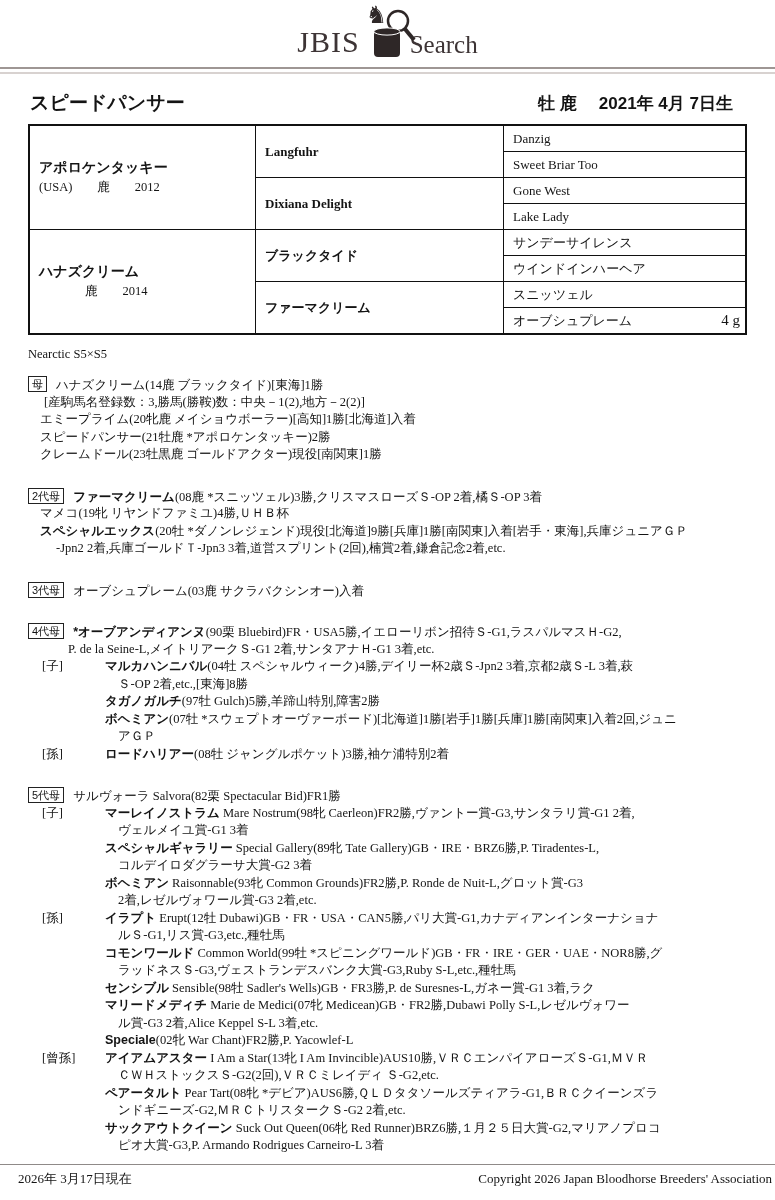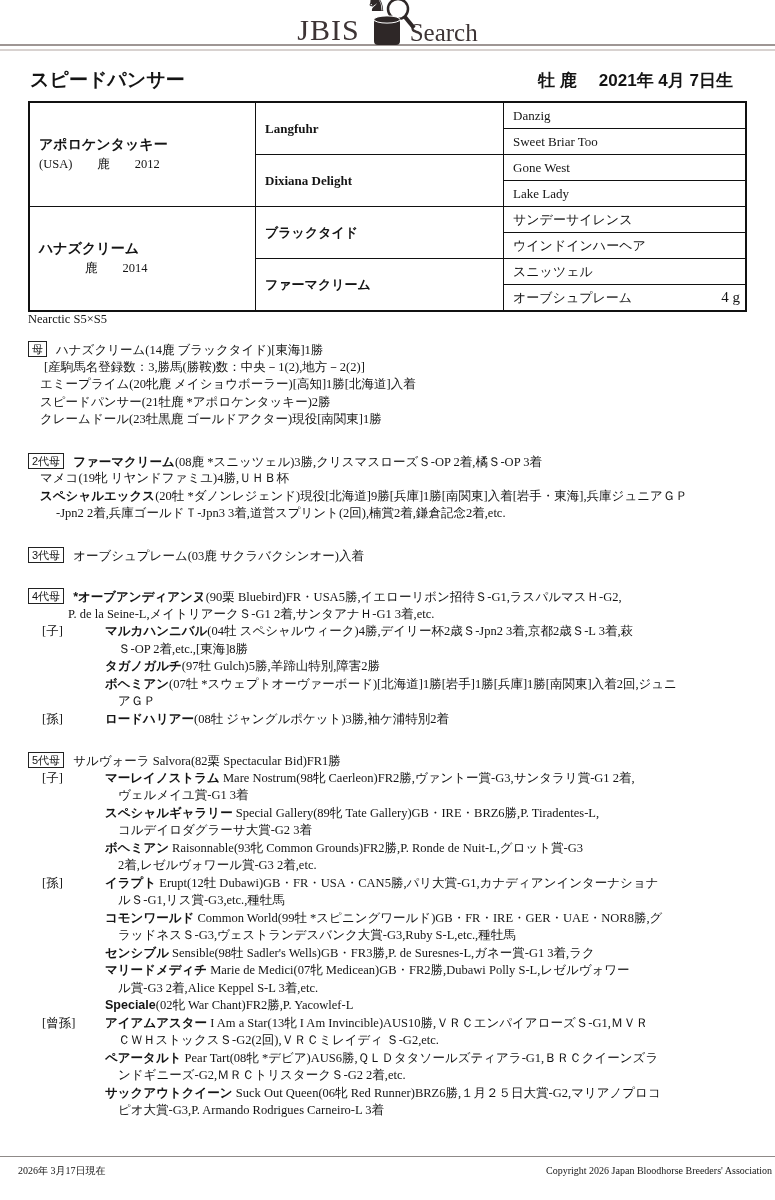--- a/index.html
+++ b/index.html
@@ -1,20 +1,20 @@
 <!DOCTYPE html>
 <html><head>
 <meta charset="utf-8">
 <style>
   html,body{margin:0;padding:0;background:#fff;}
   body{width:775px;height:1200px;position:relative;overflow:hidden;
        font-family:"Liberation Serif","DejaVu Serif",serif;color:#141414;}
   .wrap{padding:0 28px;}
   
-  .hdr{height:44px;display:flex;align-items:center;justify-content:center;}
+  .hdr{height:67px;display:flex;align-items:center;justify-content:center;}
   .logo{display:flex;align-items:flex-end;color:#3d3435;}
   .logo-jbis{font-size:30px;letter-spacing:1px;line-height:1;padding-bottom:2px;}
   .logo-search{font-size:25px;line-height:1;margin-left:-6px;padding-bottom:2px;}
   .logo-ic{position:relative;width:52px;height:50px;margin:0 0 0 4px;}
   .logo-horse{position:absolute;left:2px;top:-8px;font-size:24px;color:#2e2727;
               font-family:"DejaVu Sans",sans-serif;}
   .hdr-rule{height:3px;border-top:2px solid #9e9694;border-bottom:2px solid #d8d2d0;}
   
   .title-row{display:flex;align-items:baseline;padding:16px 2px 8px 2px;
              font-family:"Liberation Sans","DejaVu Sans",sans-serif;font-weight:700;}
@@ -26,40 +26,40 @@
   table.ped{border:2px solid #111;}
   table.ped td{border:1px solid #111;height:25px;padding:0 0 0 9px;
                font-size:13px;vertical-align:middle;overflow:hidden;white-space:nowrap;}
   td.anc1{width:238px;font-weight:bold;}
   td.anc2{width:232px;}
   .pname{font-family:"Liberation Sans","DejaVu Sans",sans-serif;font-weight:700;font-size:14px;}
   .pdetail{font-size:12.5px;margin-top:2px;}
   .dam-detail{padding-left:46px;font-family:Liberation Serif, serif;}
   .gnote{float:right;margin-right:5px;font-size:15px;}
   
-  .inbr{font-size:12.5px;}
+  .inbr{margin-top:12px;font-size:12.5px;}
   
   .fam{margin-top:14px;}
   .sec{margin-bottom:24px;}
   .ln{white-space:nowrap;height:17.5px;line-height:17.5px;font-size:12.5px;}
   .lb{display:inline-block;border:1px solid #222;padding:0 3px;margin-right:9px;
       font-size:11px;line-height:14px;vertical-align:1px;
       font-family:"Liberation Sans","DejaVu Sans",sans-serif;}
   .sb{display:inline-block;width:63px;}
   .b{font-weight:700;font-family:"Liberation Sans","DejaVu Sans",sans-serif;}
   .ci{padding-left:16px;}
   .c{padding-left:12px;}
   .w{padding-left:28px;}
   .wh{padding-left:40px;}
   .sbl{padding-left:14px;}
   .c4{padding-left:77px;}
   .w4{padding-left:90px;}
   
-  .foot{position:absolute;left:0;right:0;bottom:16px;height:27px;
-        border-top:1px solid #8f8a88;display:flex;align-items:center;font-size:10px;}
+  .foot{position:absolute;left:0;right:0;bottom:8px;height:27px;
+        border-top:1px solid #8f8a88;display:flex;align-items:center;font-size:13px;}
   .foot-date{margin-left:18px;}
   .foot-copy{margin-left:auto;margin-right:3px;}
 </style>
 </head>
 <body>
 
 <div class="hdr">
   <div class="logo">
     <span class="logo-jbis">JBIS</span>
     <span class="logo-ic">

